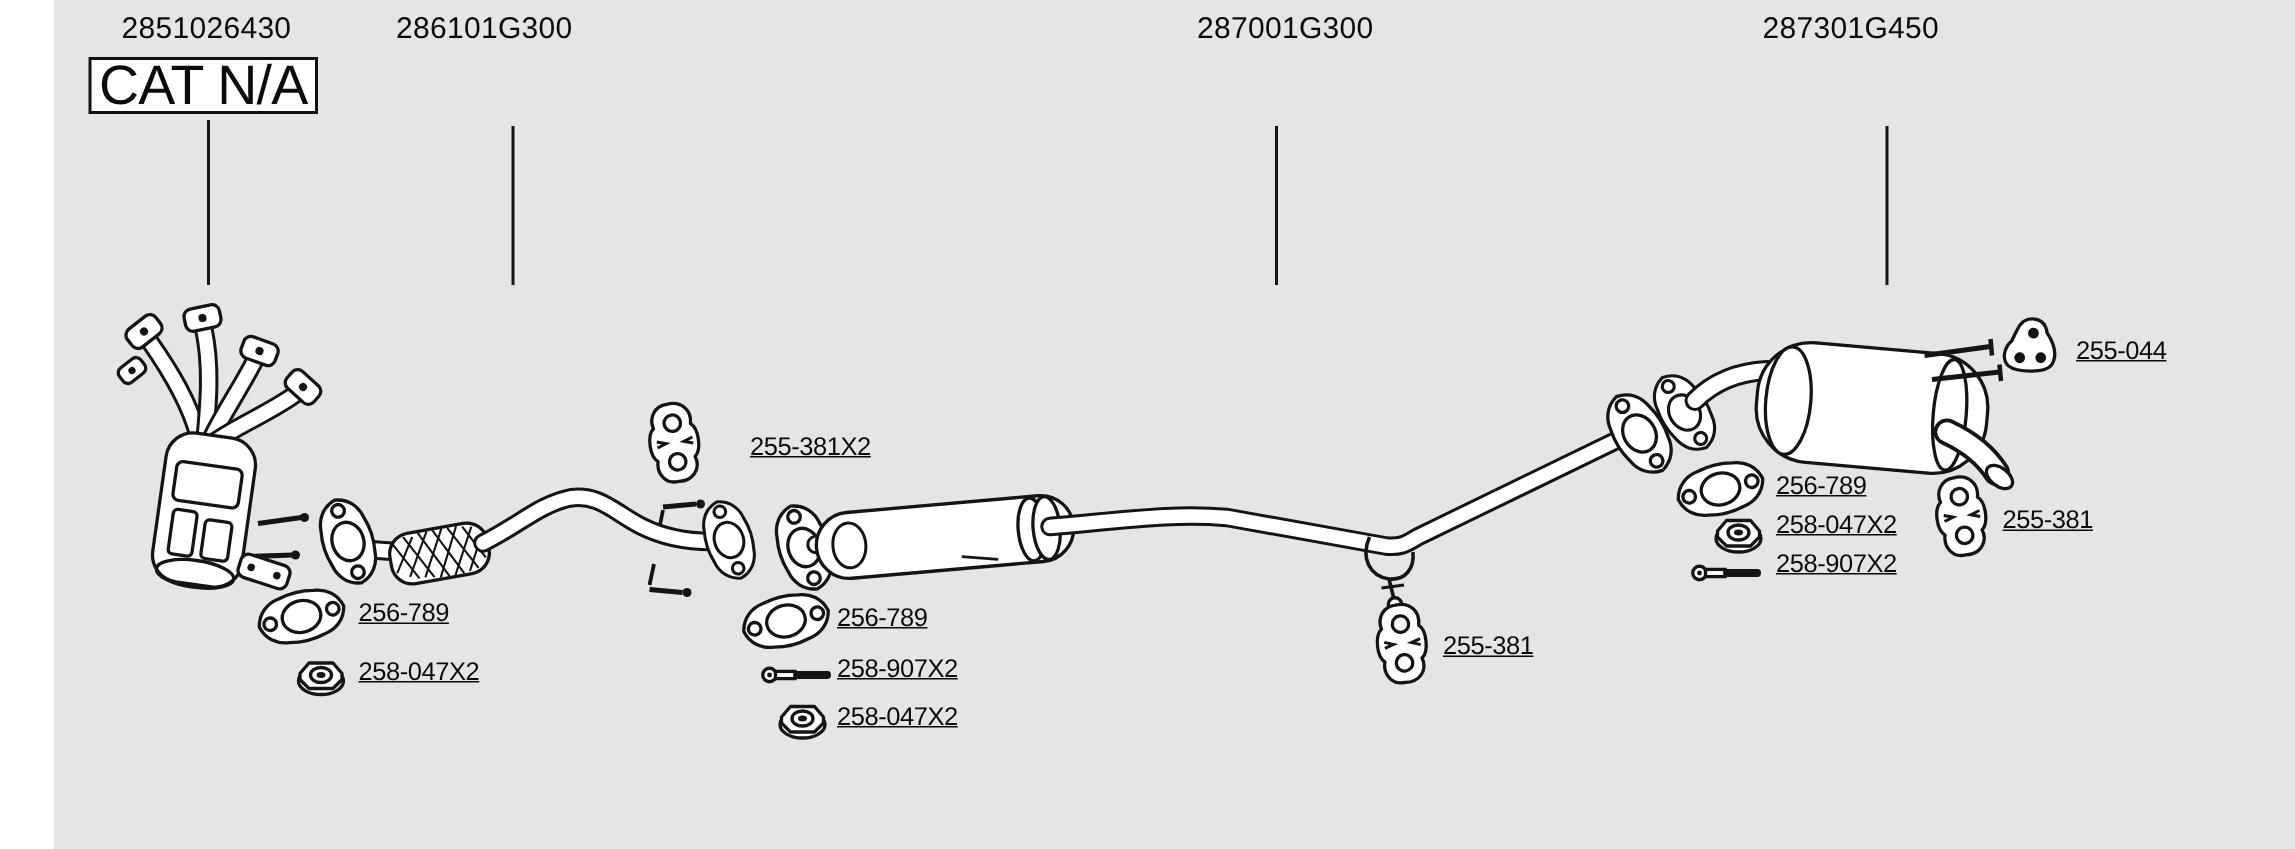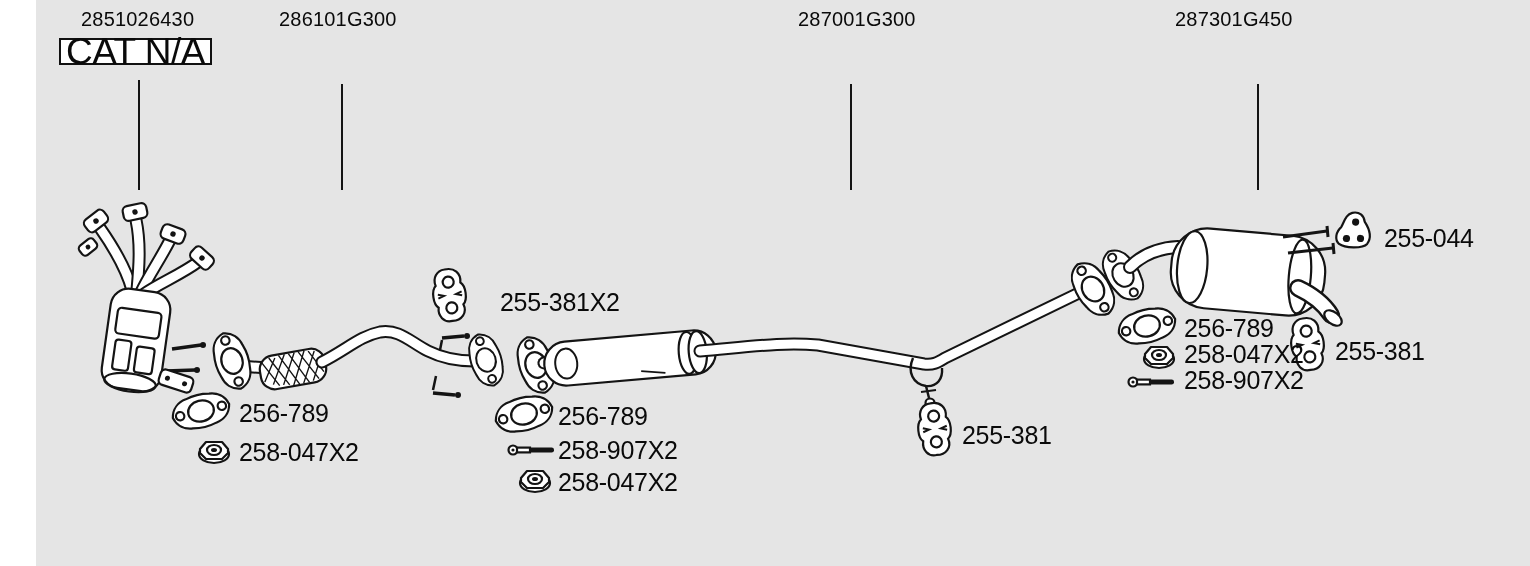--- a/index.html
+++ b/index.html
@@ -1,21 +1,21 @@
 <!DOCTYPE html>
 <html><head>
 <meta charset="utf-8">
 <style>
   html,body{margin:0;padding:0;background:#fff;}
   .stage{position:relative;width:1530px;height:566px;background:#e5e5e5;overflow:hidden;
          font-family:"Liberation Sans",sans-serif;color:#0a0a0a;margin-left:36px;}
   svg{position:absolute;left:0;top:0;}
   .pn{position:absolute;font-size:20px;letter-spacing:0.2px;white-space:nowrap;}
   .ref{position:absolute;font-size:38px;letter-spacing:-1px;white-space:nowrap;}
-  .plabel{position:absolute;font-size:25px;letter-spacing:-0.3px;white-space:nowrap;}
+  .plabel{position:absolute;font-size:17px;letter-spacing:-0.3px;white-space:nowrap;text-decoration:underline;}
   .boxed{position:absolute;border:2.5px solid #111;display:flex;align-items:center;
          justify-content:center;background:#fff;box-sizing:border-box;}
   .boxed span{white-space:nowrap;letter-spacing:-0.5px;}
   .wb{fill:#fff;stroke:#141414;stroke-width:2.2;}
   .po{fill:none;stroke:#141414;stroke-linecap:round;stroke-linejoin:round;}
   .pi{fill:none;stroke:#ffffff;stroke-linecap:round;stroke-linejoin:round;}
   .ln{stroke:#141414;fill:none;}
 </style>
 </head>
 <body>
@@ -214,25 +214,25 @@
       </g>
     <g transform="translate(1094,382)">
         <use href="#g-bolt"></use>
       </g>
     <g transform="translate(1272,344) rotate(-8)">
         <use href="#g-hanger"></use>
       </g>
   </svg>
 
   <div class="pn" style="left:45px;top:8px">2851026430</div>
-  <div class="boxed" style="left:23px;top:38px;width:153px;height:27px">
+  <div class="boxed" style="left:23px;top:38px;width:153px;height:38px">
     <span style="font-size:37px">CAT N/A</span>
   </div>
 
-  <div class="pn" style="left:243px;top:8px">286101G300</div>
+  <div class="pn" style="left:228px;top:8px">286101G300</div>
 
   <div class="pn" style="left:762px;top:8px">287001G300</div>
 
   <div class="pn" style="left:1139px;top:8px">287301G450</div>
 
   <div class="plabel" style="left:464px;top:288px">255-381X2</div>
   <div class="plabel" style="left:203px;top:399px">256-789</div>
   <div class="plabel" style="left:203px;top:438px">258-047X2</div>
   <div class="plabel" style="left:522px;top:402px">256-789</div>
   <div class="plabel" style="left:522px;top:436px">258-907X2</div>

